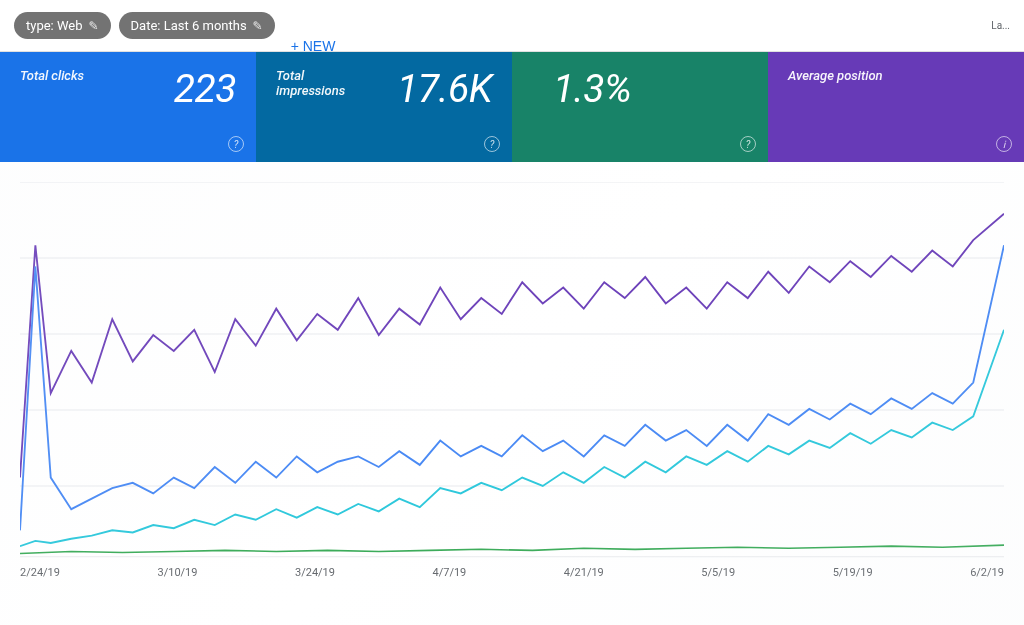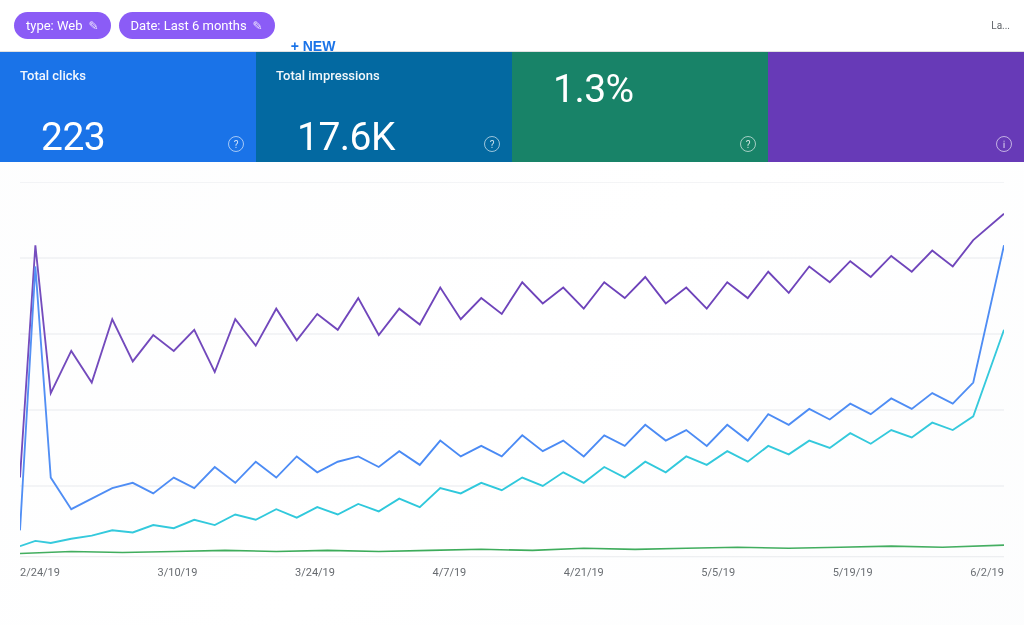--- a/index.html
+++ b/index.html
@@ -17,42 +17,42 @@
       background: #fff;
       padding: 10px 14px;
       gap: 8px;
       border-bottom: 1px solid #e0e0e0;
       height: 52px;
     }
 
     .filter-chip {
       display: flex;
       align-items: center;
-      background: #8b5cf6;
+      background: #737373;
       color: #fff;
       border-radius: 20px;
       padding: 6px 12px;
       font-size: 13px;
       gap: 6px;
       cursor: pointer;
     }
     .filter-chip .edit-icon {
       font-size: 12px;
       opacity: 0.85;
     }
 
     .new-button {
       display: flex;
       align-items: center;
       gap: 4px;
       background: none;
       border: none;
       color: #1a73e8;
       font-size: 14px;
-      font-weight: 700;
+      font-weight: 400;
       cursor: pointer;
       padding: 6px 8px;
       margin-top: 40px;
     }
 
     .top-right-label {
       margin-left: auto;
       font-size: 10px;
       color: #5f6368;
     }
@@ -67,23 +67,24 @@
       display: flex;
       width: 100%;
       height: 110px;
     }
 
     .metric-card {
       flex: 1;
       padding: 16px 20px 3px;
       color: #fff;
       display: flex;
-      flex-direction: column;
+      flex-direction: row;
       justify-content: space-between;
       position: relative;
+      font-style: italic;
     }
 
     .metric-card:nth-child(1) { background: #1a73e8; }
     .metric-card:nth-child(2) { background: #0369a1; }
     .metric-card:nth-child(3) { background: #188368; }
     .metric-card:nth-child(4) { background: #673ab7; }
 
     .metric-label {
       font-size: 13px;
       font-weight: 500;
@@ -184,20 +185,21 @@
       <div class="metric-card">
       <div class="metric-label">Total impressions</div>
       <div class="metric-value">17.6K</div>
       <div class="metric-help">?</div>
     </div>
       <div class="metric-card">
       <div class="metric-value">1.3%</div>
       <div class="metric-help">?</div>
     </div>
       <div class="metric-card">
+      <div class="metric-label">Average position</div>
       <div class="metric-help">ℹ</div>
     </div>
     </div>
 
   <div class="chart-container">
     <div class="chart-area">
       <svg class="chart" viewBox="0 0 960 360" preserveAspectRatio="none">
 
         <line x1="0" y1="0" x2="960" y2="0" stroke="#e8eaed" stroke-width="1"></line>
         <line x1="0" y1="72" x2="960" y2="72" stroke="#e8eaed" stroke-width="1"></line>

